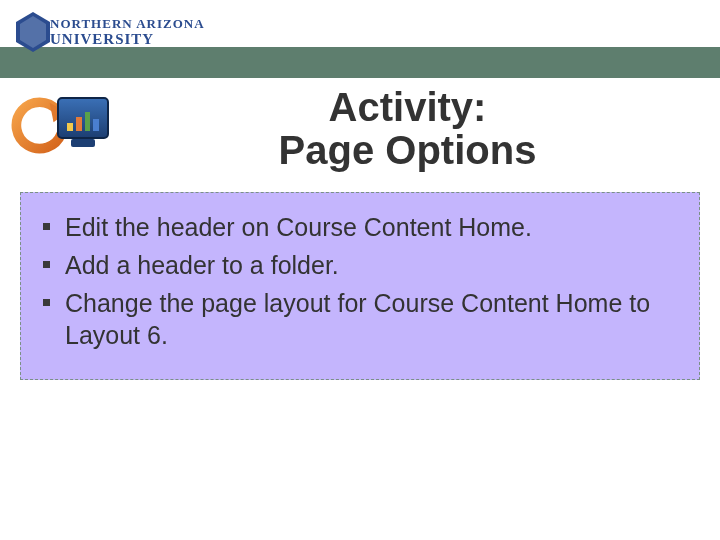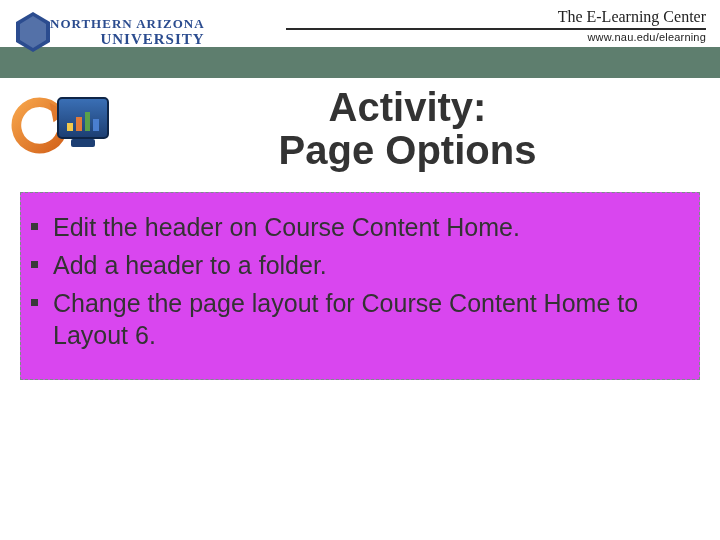--- a/index.html
+++ b/index.html
@@ -45,21 +45,21 @@
   }
   .logo-text {
     display: flex;
     flex-direction: column;
     line-height: 1;
     color: #2b4c8f;
     font-family: "Trajan Pro", "Times New Roman", serif;
     letter-spacing: 1px;
   }
   .logo-text .l1 { font-size: 13px; font-weight: 600; }
-  .logo-text .l2 { font-size: 15px; font-weight: 700; margin-top: 2px; text-align: right; }
+  .logo-text .l2 { font-size: 15px; font-weight: 700; margin-top: 2px; }
   .header-right {
     position: absolute;
     right: 14px;
     top: 8px;
     text-align: right;
     color: #2a2a2a;
   }
   .center-name {
     font-family: Georgia, "Times New Roman", serif;
     font-size: 16px;
@@ -126,22 +126,22 @@
     text-align: center;
     font-weight: 700;
     font-size: 40px;
     line-height: 1.08;
     color: #333;
     font-family: Verdana, Geneva, sans-serif;
   }
   .content-box {
     margin: 14px 20px 0 20px;
     border: 1px dashed #7a9086;
-    background: #d946ef;
-    padding: 18px 22px 22px 10px;
+    background: #c4b5fd;
+    padding: 18px 22px 22px 22px;
   }
   .content-box ul {
     list-style: none;
   }
   .content-box li {
     position: relative;
     padding-left: 22px;
     font-size: 25px;
     line-height: 1.28;
     color: #333;
@@ -161,25 +161,20 @@
 <body>
 
 <div class="header-bar">
   <div class="header-inner">
     <div class="logo-wrap">
       <div class="logo-mark"></div>
       <div class="logo-text">
         <span class="l1">NORTHERN ARIZONA</span>
         <span class="l2">UNIVERSITY</span>
       </div>
-    </div>
-    <div class="header-right">
-      <div class="center-name">The E-Learning Center</div>
-      <hr class="hr-underline">
-      <div class="site-url">www.nau.edu/elearning</div>
     </div>
   </div>
 </div>
 
 <div class="title-row">
   <div class="title-icon">
     <svg class="arrow-c" viewBox="0 0 60 60">
       <defs>
         <linearGradient id="g1" x1="0" y1="0" x2="1" y2="1">
           <stop offset="0" stop-color="#f6a44a"></stop>

